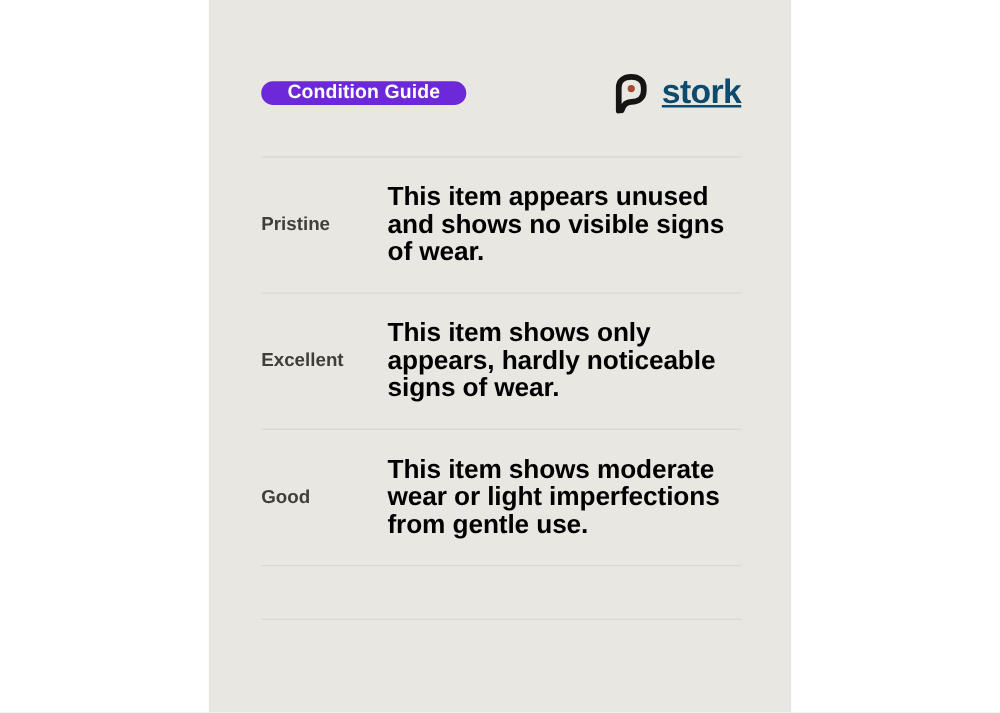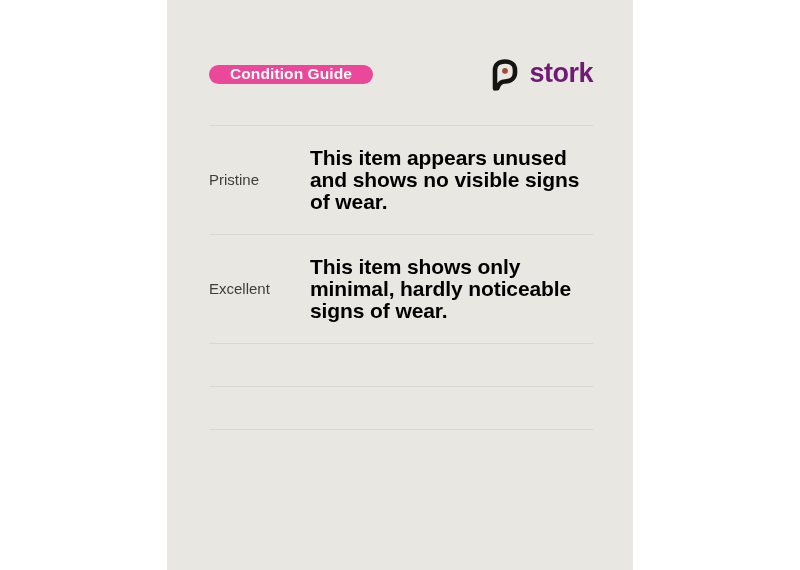--- a/index.html
+++ b/index.html
@@ -23,63 +23,64 @@
     box-sizing: border-box;
     padding: 57px 40px 0 42px;
   }
   .header {
     display: flex;
     justify-content: space-between;
     align-items: center;
     height: 34px;
   }
   .badge {
-    background: #ec4899;
+    background: #6d28d9;
     color: #fdfdfa;
     height: 19px;
     border-radius: 17px;
     display: inline-flex;
     align-items: center;
     padding: 0 21px;
     font-size: 15.5px;
     font-weight: 700;
     letter-spacing: 0.1px;
     white-space: nowrap;
   }
   .logo {
     display: flex;
     align-items: center;
     gap: 7px;
   }
   .logo svg { display: block; }
   .brand {
     font-size: 27px;
     font-weight: 600;
-    color: #701a75;
+    color: #0c4a6e;
     letter-spacing: -0.5px;
     line-height: 1;
     margin-top: -2px;
+    text-decoration: underline;
   }
   .table {
     margin-top: 34px;
   }
   .row {
     display: flex;
     border-top: 1px solid #d9d7d0;
     padding: 21px 0;
     align-items: center;
   }
   .row:last-child {
     border-bottom: 1px solid #d9d7d0;
   }
   .cond-label {
     width: 101px;
     flex: 0 0 101px;
     font-size: 15px;
-    font-weight: 400;
+    font-weight: 700;
     color: #3f3e38;
     line-height: 20px;
   }
   .cond-desc {
     flex: 1;
     font-size: 21px;
     font-weight: 600;
     color: #000000;
     line-height: 22px;
     letter-spacing: -0.1px;
@@ -106,24 +107,26 @@
 
     <div class="table">
 
         <div class="row">
           <div class="cond-label">Pristine</div>
           <div class="cond-desc">This item appears unused and shows no visible signs of wear.</div>
         </div>
 
         <div class="row">
           <div class="cond-label">Excellent</div>
-          <div class="cond-desc">This item shows only minimal, hardly noticeable signs of wear.</div>
+          <div class="cond-desc">This item shows only appears, hardly noticeable signs of wear.</div>
         </div>
 
         <div class="row">
+          <div class="cond-label">Good</div>
+          <div class="cond-desc">This item shows moderate wear or light imperfections from gentle use.</div>
         </div>
 
         <div class="row">
         </div>
       </div>
 
   </div>
 </div>
 
 </body></html>

